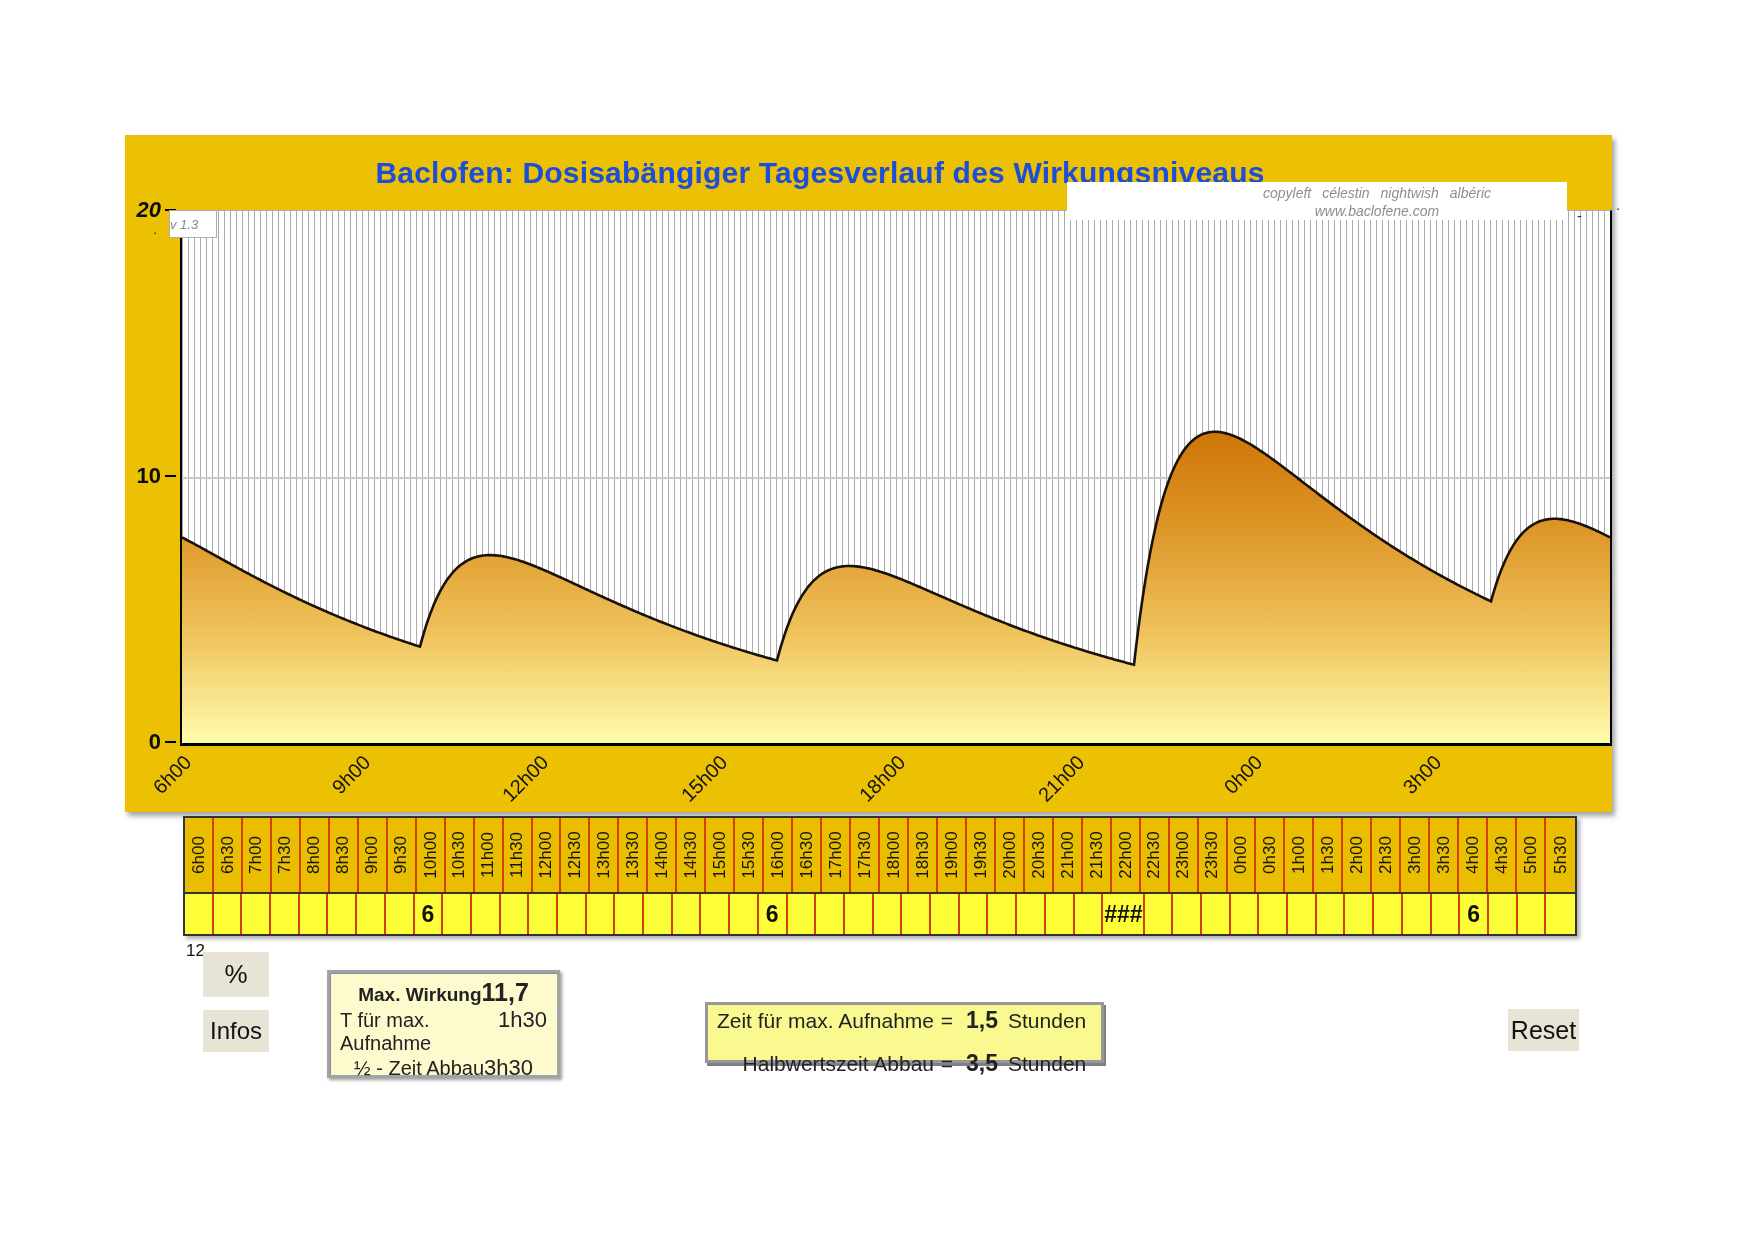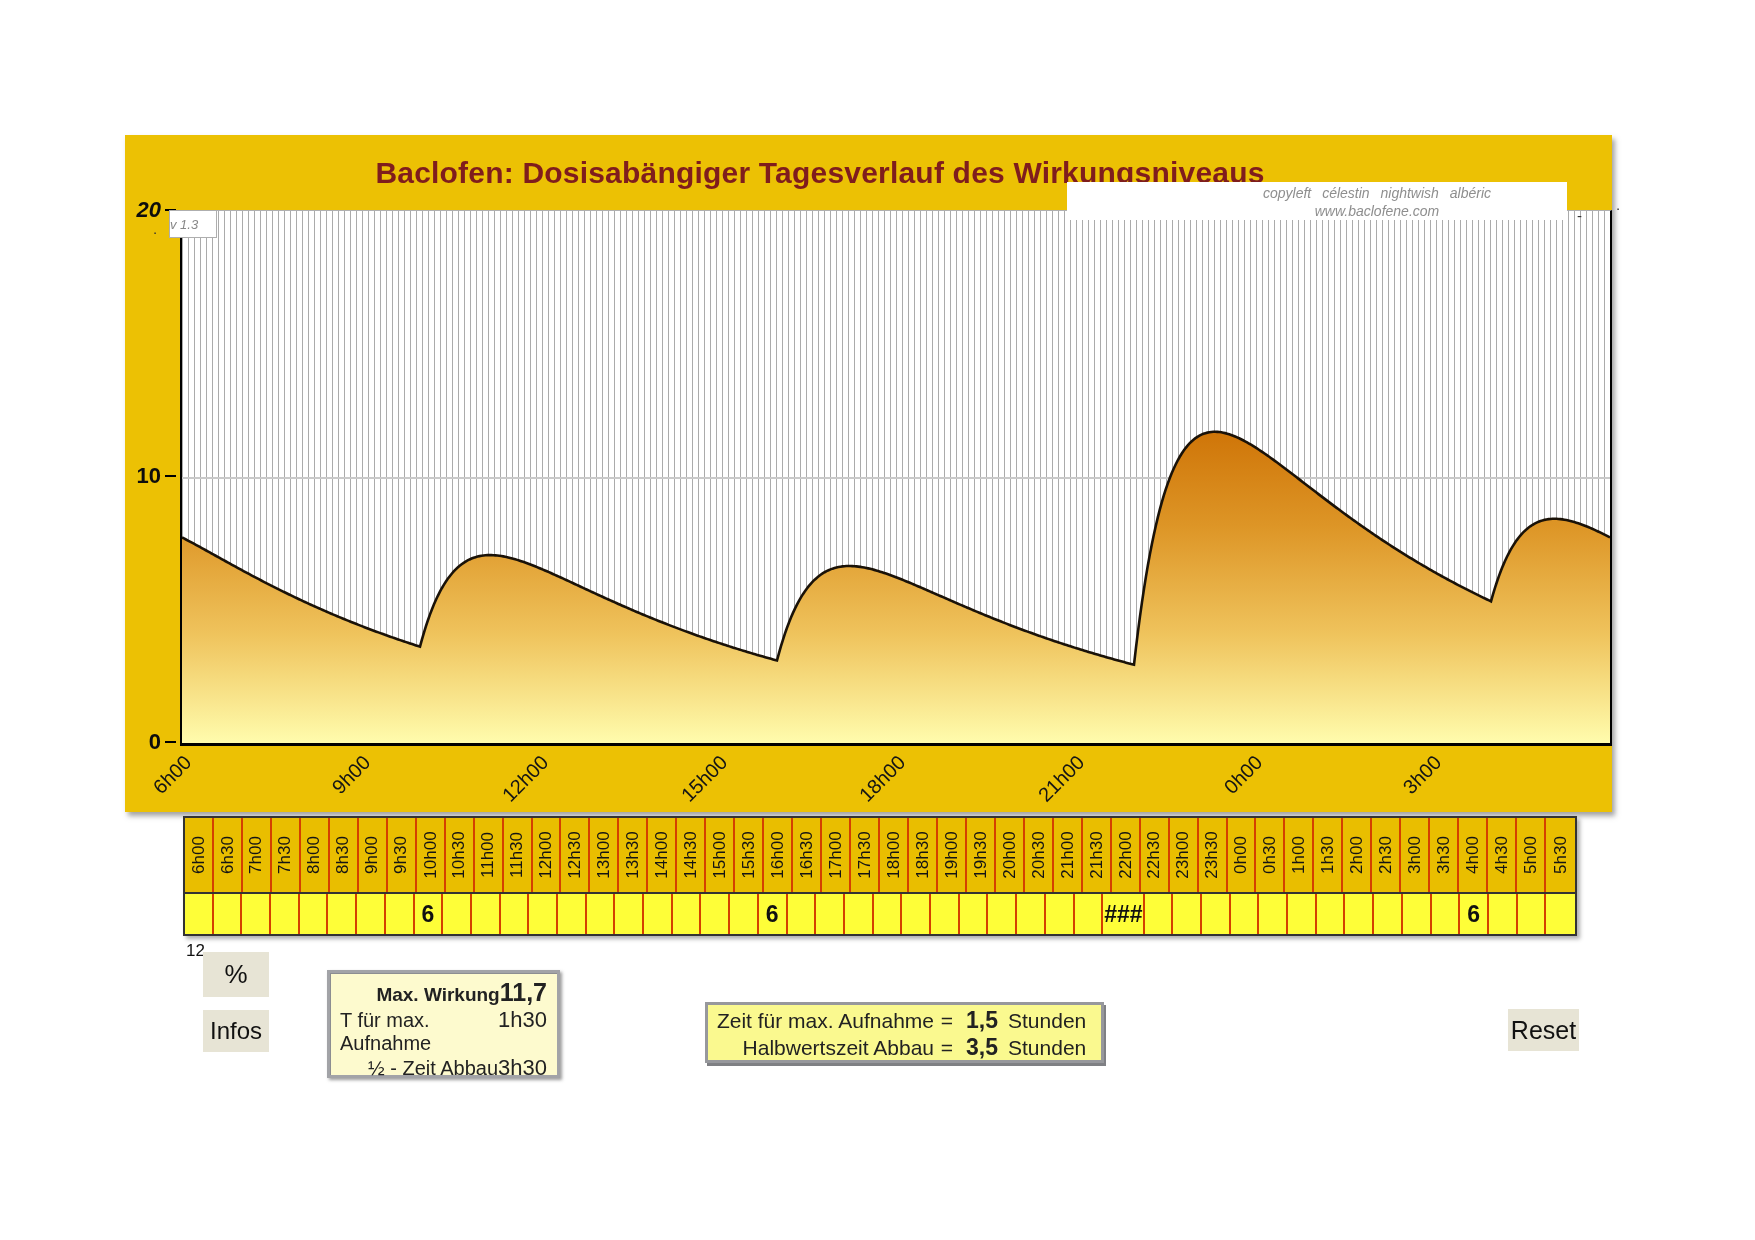--- a/index.html
+++ b/index.html
@@ -3,21 +3,21 @@
 <meta charset="utf-8">
 <style>
   html,body{margin:0;padding:0;background:#fff;}
   body{font-family:"Liberation Sans",sans-serif;color:#111;}
   #stage{position:relative;width:1755px;height:1240px;background:#fff;overflow:hidden;}
 
   
   .panel{position:absolute;left:125px;top:135px;width:1487px;height:677px;
          background:#ECC104;box-shadow:3px 4px 5px rgba(90,90,90,.55);}
   .chart-title{position:absolute;left:55px;top:21px;width:1280px;text-align:center;
-         font-size:30px;font-weight:bold;color:#7f1d1d;letter-spacing:.2px;}
+         font-size:30px;font-weight:bold;color:#1d4ed8;letter-spacing:.2px;}
   
   .plot{position:absolute;left:55px;top:75px;width:1428px;height:532px;
         background:repeating-linear-gradient(to right,#ababab 0 1px,#ffffff 1px 6px);
         border-left:2px solid #000;border-right:2px solid #000;border-bottom:3px solid #000;
         border-top:1px solid #b0b0b0;}
   .gridline10{position:absolute;left:0;top:266px;width:100%;height:2px;background:#c9c9c9;}
   .curve-svg{position:absolute;left:0;top:0;}
   .ytick{position:absolute;width:11px;height:2px;background:#000;left:40px;}
   .ylab{position:absolute;width:40px;text-align:right;font-size:22px;font-weight:bold;color:#0d0d0d;left:-4px;}
   .xlab{position:absolute;width:110px;text-align:right;font-size:20px;color:#151515;
@@ -51,27 +51,27 @@
         font-size:23px;font-weight:bold;color:#1c1c1c;}
   .hidden12{position:absolute;left:186px;top:941px;font-size:17px;color:#111;z-index:1;}
   .btn{position:absolute;background:#E7E4D5;color:#111;display:flex;align-items:center;
        justify-content:center;z-index:2;}
   .btn-percent{left:203px;top:952px;width:66px;height:45px;font-size:26px;}
   .btn-infos{left:203px;top:1010px;width:66px;height:42px;font-size:24px;}
   .btn-reset{left:1508px;top:1009px;width:71px;height:42px;font-size:25px;}
   .stats-box{position:absolute;left:327px;top:970px;width:233px;height:108px;background:#FDFACE;
        border:3px solid #a2a3a7;box-shadow:2px 2px 3px rgba(60,60,60,.5),inset 1px 1px 0 #8c8d91;
        box-sizing:border-box;padding:5px 10px 4px 10px;display:flex;flex-direction:column;justify-content:space-between;}
-  .stats-row{display:flex;justify-content:flex-end;align-items:baseline;font-size:20px;color:#222;}
+  .stats-row{display:flex;justify-content:center;align-items:baseline;font-size:20px;color:#222;}
   .stats-row.first .s-label{font-weight:bold;font-size:19px;}
   .stats-row.first .s-value{font-weight:bold;font-size:25px;}
   .s-value{font-size:22px;}
   .params-box{position:absolute;left:705px;top:1002px;width:377px;height:51px;background:#FAF98F;
        border:3px solid #97989c;box-shadow:2px 3px 0 #7f8084;box-sizing:content-box;
-       display:flex;flex-direction:column;justify-content:space-evenly;padding:2px 8px;}
+       display:flex;flex-direction:column;justify-content:space-evenly;padding:2px 8px;gap:16px;}
   .params-row{display:flex;align-items:baseline;font-size:21px;color:#222;}
   .p-label{width:218px;text-align:right;}
   .p-eq{width:26px;text-align:center;}
   .p-value{width:44px;text-align:center;font-weight:bold;font-size:23px;}
   .p-unit{margin-left:4px;}
 </style>
 </head>
 <body>
 
 <div id="stage">

